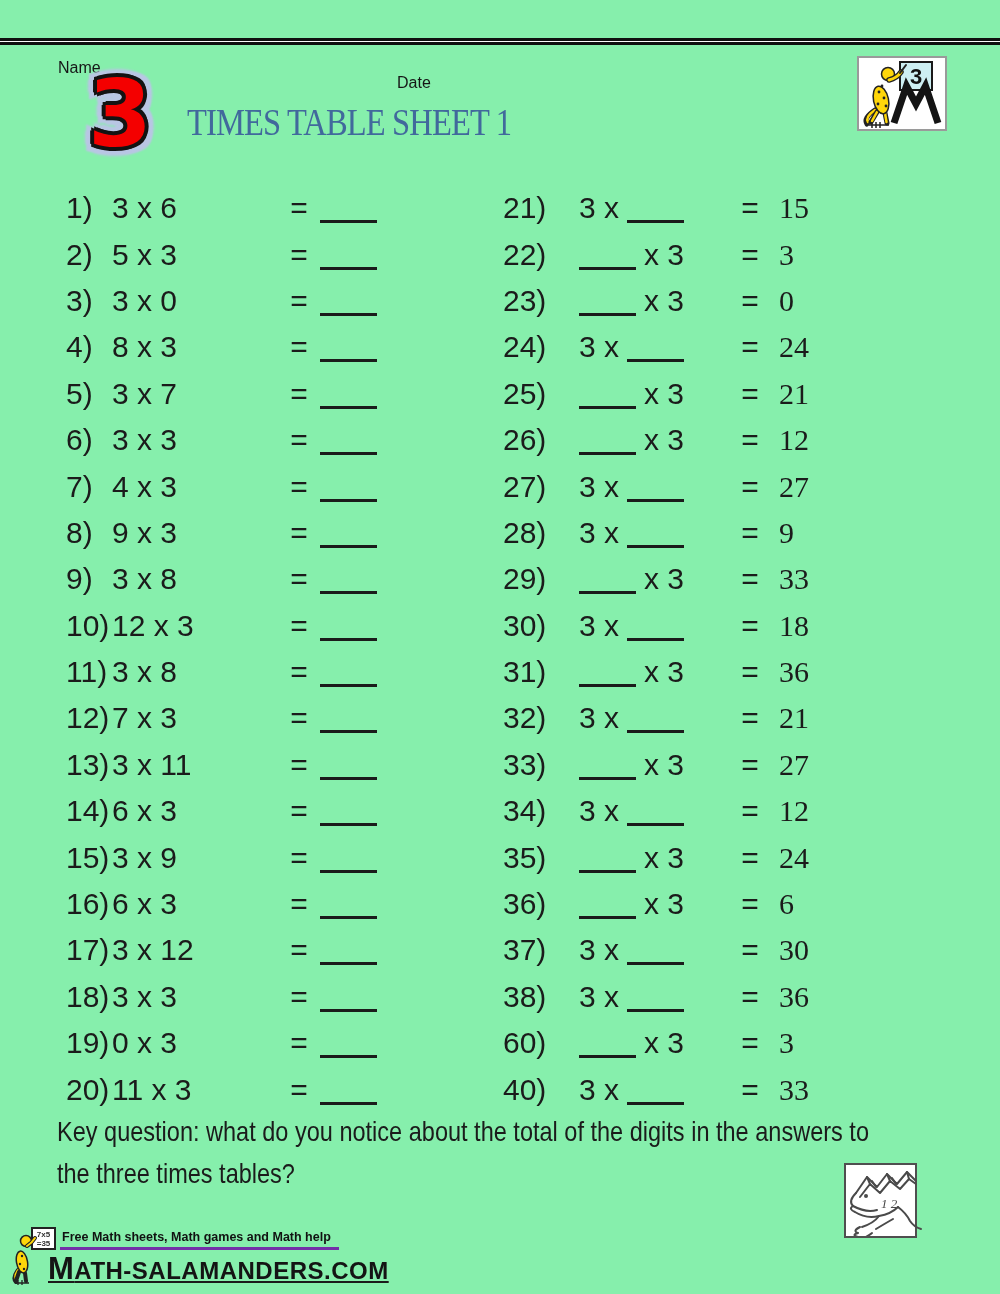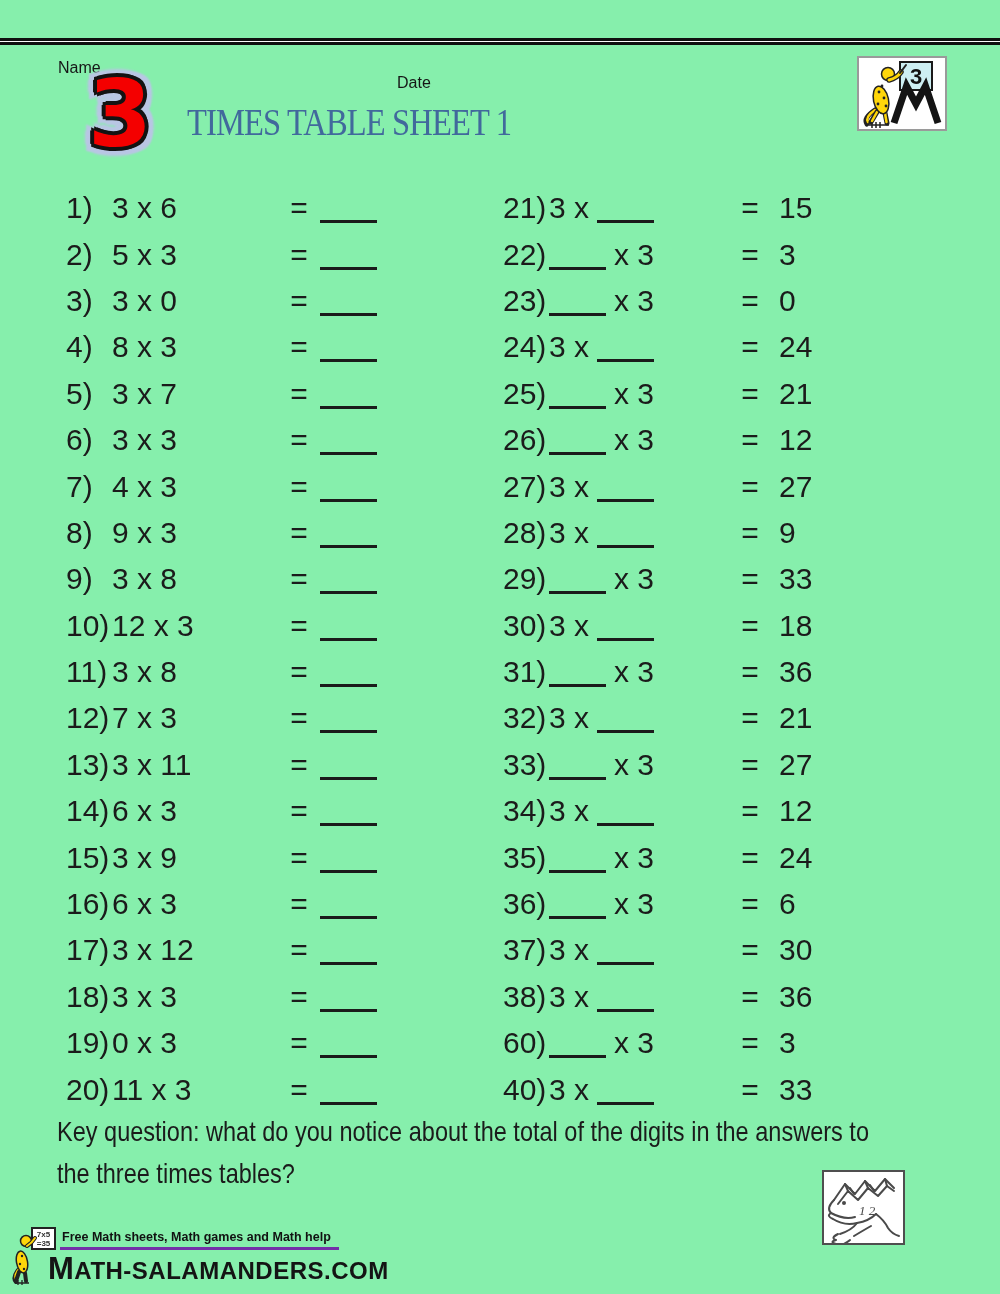--- a/index.html
+++ b/index.html
@@ -32,38 +32,38 @@
     border:2px solid #9a9a9a; box-sizing:border-box; background:#fff;
   }
   .rows { position:absolute; left:0; top:185px; width:1000px; }
   .row  { height:46.4px; display:flex; align-items:center; font-size:30px; color:#1b1b1b; }
   .c { flex:0 0 auto; }
   .num-l  { margin-left:66px; width:46px; }
   .expr-l { width:156px; text-align:left; white-space:nowrap; }
   .eq-l   { width:30px; margin-left:16px; text-align:center; }
   .blankcell-l { width:63px; margin-left:6px; }
   .num-r  { margin-left:120px; width:46px; }
-  .expr-r { width:165px; text-align:left; white-space:nowrap; }
+  .expr-r { width:165px; text-align:center; white-space:nowrap; }
   .eq-r   { width:20px; margin-left:26px; text-align:center; }
-  .res    { margin-left:19px; white-space:nowrap; }
+  .res    { margin-left:19px; white-space:nowrap;font-family:Liberation Serif, serif; }
   .blank  { display:inline-block; width:57px; border-bottom:3px solid #1b1b1b; position:relative; top:5px; }
   .pre  { margin-right:8px; }
   .post { margin-left:8px; }
   .keyq {
     position:absolute; left:57px; top:1111px; font-size:28px; line-height:42px;
     color:#1b1b1b; transform:scaleX(0.84); transform-origin:0 0; white-space:nowrap;
   }
   .doodle-box {
-    position:absolute; left:822px; top:1163px; width:83px; height:75px;
-    border:2px solid #4f4f4f; box-sizing:border-box; background:#fff;margin-top:7px;
+    position:absolute; left:844px; top:1163px; width:73px; height:75px;
+    border:2px solid #4f4f4f; box-sizing:border-box; background:#fff;
   }
   .footer { position:absolute; left:12px; top:1226px; width:892px; display:flex; justify-content:flex-start; }
   .footer-inner { display:flex; align-items:flex-start; }
   .footer-icon-wrap { width:46px; height:60px; }
-  .footer-text { margin-left:2px; }
+  .footer-text { margin-left:2px;text-decoration:underline; }
   .tagline {
     display:inline-block; font-size:12.5px; font-weight:700; color:#111;
     padding:4px 8px 3px 2px; border-bottom:3.5px solid var(--underline-purple); white-space:nowrap;
   }
   .site {
     font-size:24px; font-weight:700; letter-spacing:0.5px; color:#141414;
     margin-top:1px; margin-left:-12px; white-space:nowrap;
   }
   .site::first-letter { font-size:31px; }
 </style>

